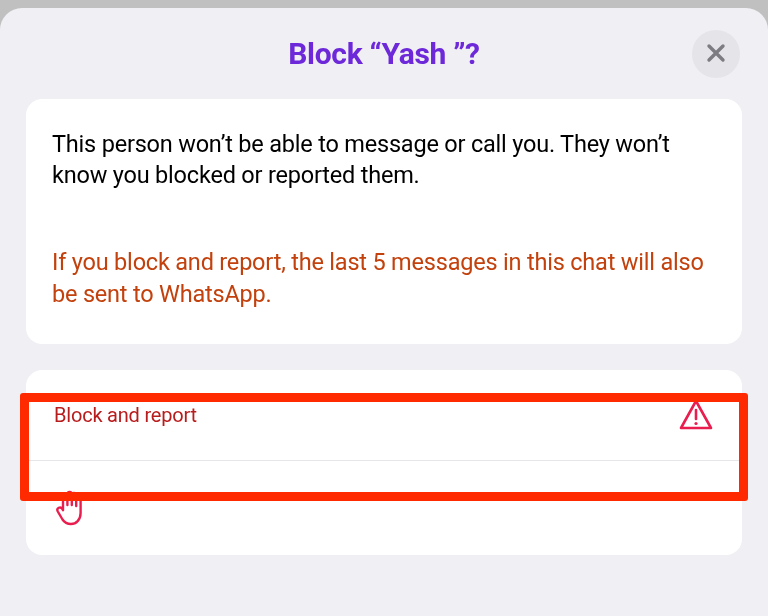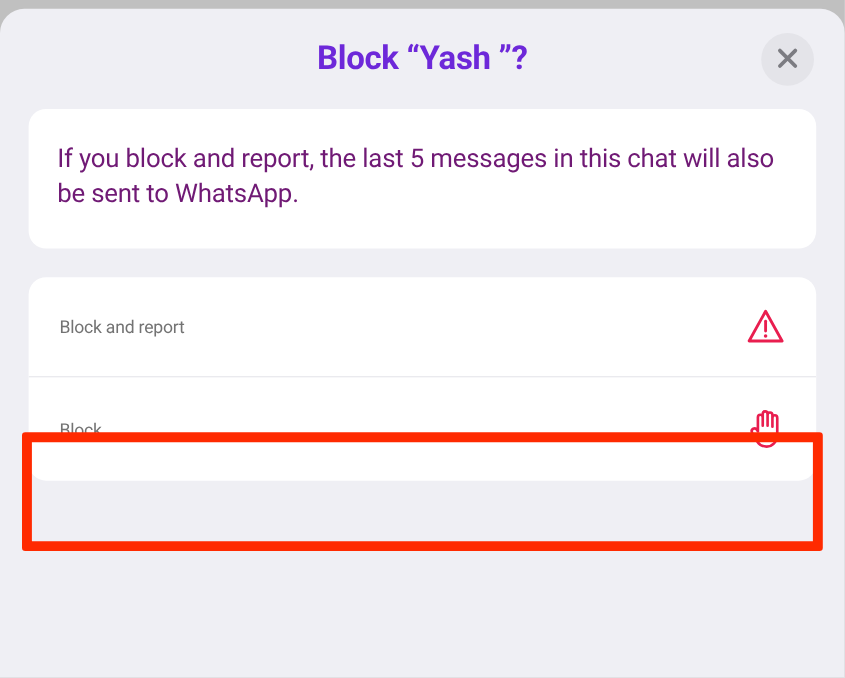--- a/index.html
+++ b/index.html
@@ -57,21 +57,21 @@
     }
     .info-primary {
       font-size: 23.5px;
       color: #000;
       line-height: 1.32;
       letter-spacing: -0.2px;
       margin-bottom: 56px;
     }
     .info-secondary {
       font-size: 23.5px;
-      color: #701a75;
+      color: #c2410c;
       line-height: 1.35;
       letter-spacing: -0.2px;
     }
     .action-list {
       background: #fff;
       border-radius: 16px;
       margin: 0 26px;
       overflow: hidden;
     }
     .action-item {
@@ -83,23 +83,23 @@
       border: none;
       background: transparent;
       width: 100%;
       text-align: left;
       font-family: inherit;
     }
     .action-item + .action-item {
       border-top: 1px solid #e5e5ea;
     }
     .action-label {
-      font-size: 16px;
+      font-size: 20px;
       font-weight: 400;
-      color: #737373;
+      color: #b91c1c;
       letter-spacing: -0.2px;
     }
     .action-icon {
       display: flex;
       align-items: center;
       justify-content: center;
     }
     .highlight-box {
       position: absolute;
       border: 9px solid #ff2a00;
@@ -127,36 +127,36 @@
       <button class="close-btn">
         <span>
           <svg width="20" height="20" viewBox="0 0 20 20">
             <path d="M3 3 L17 17 M17 3 L3 17" stroke="#7c7c82" stroke-width="3.4" stroke-linecap="round"></path>
           </svg>
         </span>
       </button>
     </div>
 
     <div class="info-card">
+      <p class="info-primary">This person won’t be able to message or call you. They won’t know you blocked or reported them.</p>
       <p class="info-secondary">If you block and report, the last 5 messages in this chat will also be sent to WhatsApp.</p>
     </div>
 
     <div class="action-list">
       <button class="action-item">
         <span class="action-label">Block and report</span>
         <span class="action-icon">
           <svg width="36" height="34" viewBox="0 0 36 34">
             <path d="M18 3 L33 30 L3 30 Z" fill="none" stroke="#e91e4f" stroke-width="2.6" stroke-linejoin="round"></path>
             <line x1="18" y1="12" x2="18" y2="21" stroke="#e91e4f" stroke-width="2.6" stroke-linecap="round"></line>
             <circle cx="18" cy="25.5" r="1.6" fill="#e91e4f"></circle>
           </svg>
         </span>
       </button>
       <button class="action-item">
-        <span class="action-label">Block</span>
         <span class="action-icon">
           <svg width="34" height="38" viewBox="0 0 34 38">
             <path d="M9 17 L9 8.5 C9 7 10 6 11.2 6 C12.4 6 13.4 7 13.4 8.5 L13.4 16
                      M13.4 16 L13.4 5.5 C13.4 4 14.4 3 15.6 3 C16.8 3 17.8 4 17.8 5.5 L17.8 16
                      M17.8 16 L17.8 6.5 C17.8 5 18.8 4 20 4 C21.2 4 22.2 5 22.2 6.5 L22.2 17
                      M22.2 17 L22.2 9 C22.2 7.5 23.2 6.5 24.4 6.5 C25.6 6.5 26.6 7.5 26.6 9 L26.6 24
                      C26.6 31 22 35 17 35 C13 35 10.5 33.5 8.5 30.5 L3.8 22.5 C3 21 3.4 19.5 4.7 18.8 C6 18.1 7.5 18.6 8.3 20 L9 21.2 L9 17" fill="none" stroke="#e91e4f" stroke-width="2.4" stroke-linecap="round" stroke-linejoin="round"></path>
           </svg>
         </span>
       </button>

